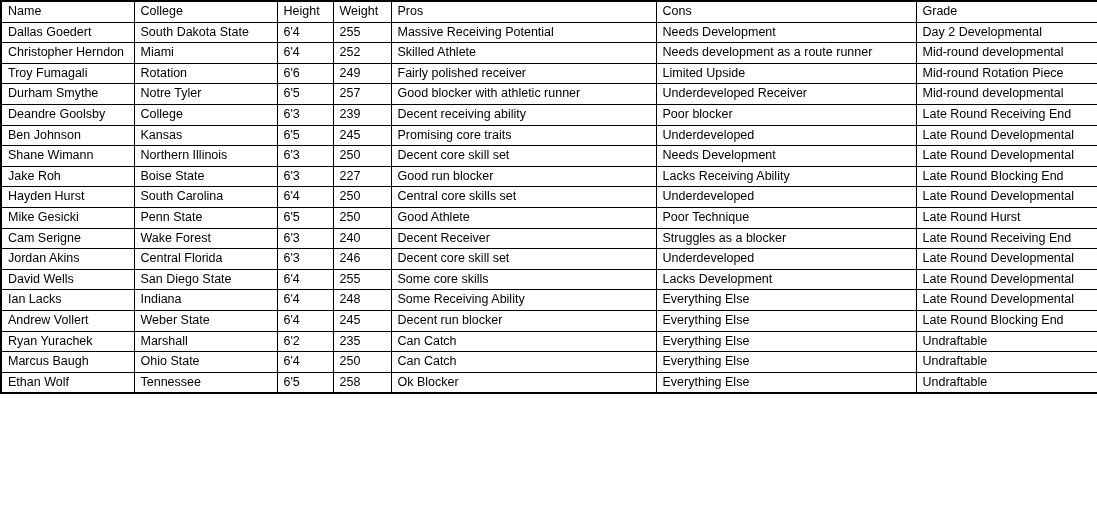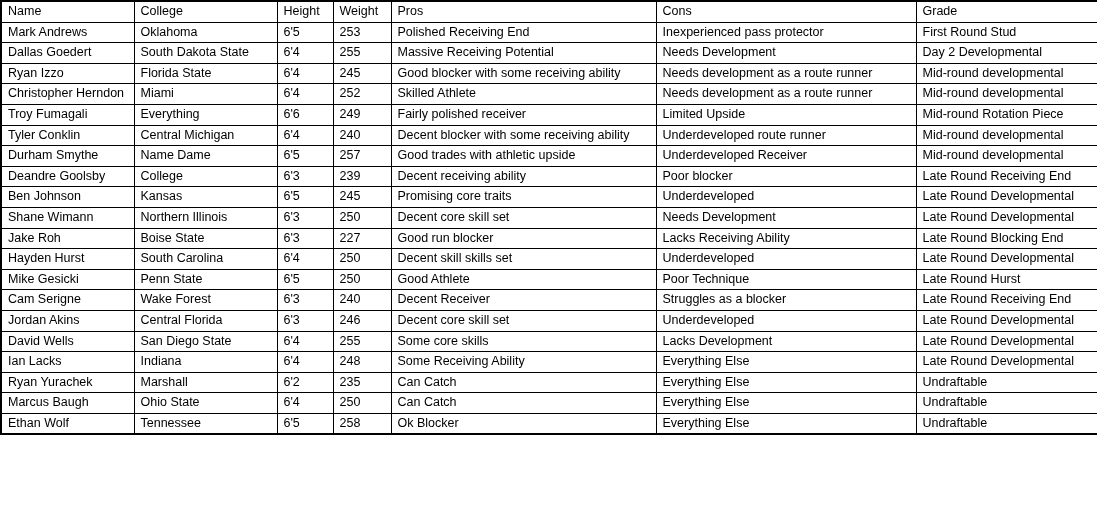--- a/index.html
+++ b/index.html
@@ -66,79 +66,52 @@
           <th>College</th>
           <th>Height</th>
           <th>Weight</th>
           <th>Pros</th>
           <th>Cons</th>
           <th>Grade</th>
         </tr>
     </thead>
     <tbody>
         <tr>
-          <td>Mark Andrews</td>
-          <td>Oklahoma</td>
-          <td>6'5</td>
-          <td>253</td>
-          <td>Polished Receiving End</td>
-          <td>Inexperienced pass protector</td>
-          <td>First Round Stud</td>
-        </tr>
-        <tr>
           <td>Dallas Goedert</td>
           <td>South Dakota State</td>
           <td>6'4</td>
           <td>255</td>
           <td>Massive Receiving Potential</td>
           <td>Needs Development</td>
           <td>Day 2 Developmental</td>
         </tr>
         <tr>
-          <td>Ryan Izzo</td>
-          <td>Florida State</td>
-          <td>6'4</td>
-          <td>245</td>
-          <td>Good blocker with some receiving ability</td>
-          <td>Needs development as a route runner</td>
-          <td>Mid-round developmental</td>
-        </tr>
-        <tr>
           <td>Christopher Herndon</td>
           <td>Miami</td>
           <td>6'4</td>
           <td>252</td>
           <td>Skilled Athlete</td>
           <td>Needs development as a route runner</td>
           <td>Mid-round developmental</td>
         </tr>
         <tr>
           <td>Troy Fumagali</td>
-          <td>Everything</td>
+          <td>Rotation</td>
           <td>6'6</td>
           <td>249</td>
           <td>Fairly polished receiver</td>
           <td>Limited Upside</td>
           <td>Mid-round Rotation Piece</td>
         </tr>
         <tr>
-          <td>Tyler Conklin</td>
-          <td>Central Michigan</td>
-          <td>6'4</td>
-          <td>240</td>
-          <td>Decent blocker with some receiving ability</td>
-          <td>Underdeveloped route runner</td>
-          <td>Mid-round developmental</td>
-        </tr>
-        <tr>
           <td>Durham Smythe</td>
-          <td>Name Dame</td>
+          <td>Notre Tyler</td>
           <td>6'5</td>
           <td>257</td>
-          <td>Good trades with athletic upside</td>
+          <td>Good blocker with athletic runner</td>
           <td>Underdeveloped Receiver</td>
           <td>Mid-round developmental</td>
         </tr>
         <tr>
           <td>Deandre Goolsby</td>
           <td>College</td>
           <td>6'3</td>
           <td>239</td>
           <td>Decent receiving ability</td>
           <td>Poor blocker</td>
@@ -169,21 +142,21 @@
           <td>227</td>
           <td>Good run blocker</td>
           <td>Lacks Receiving Ability</td>
           <td>Late Round Blocking End</td>
         </tr>
         <tr>
           <td>Hayden Hurst</td>
           <td>South Carolina</td>
           <td>6'4</td>
           <td>250</td>
-          <td>Decent skill skills set</td>
+          <td>Central core skills set</td>
           <td>Underdeveloped</td>
           <td>Late Round Developmental</td>
         </tr>
         <tr>
           <td>Mike Gesicki</td>
           <td>Penn State</td>
           <td>6'5</td>
           <td>250</td>
           <td>Good Athlete</td>
           <td>Poor Technique</td>
@@ -217,20 +190,29 @@
           <td>Late Round Developmental</td>
         </tr>
         <tr>
           <td>Ian Lacks</td>
           <td>Indiana</td>
           <td>6'4</td>
           <td>248</td>
           <td>Some Receiving Ability</td>
           <td>Everything Else</td>
           <td>Late Round Developmental</td>
+        </tr>
+        <tr>
+          <td>Andrew Vollert</td>
+          <td>Weber State</td>
+          <td>6'4</td>
+          <td>245</td>
+          <td>Decent run blocker</td>
+          <td>Everything Else</td>
+          <td>Late Round Blocking End</td>
         </tr>
         <tr>
           <td>Ryan Yurachek</td>
           <td>Marshall</td>
           <td>6'2</td>
           <td>235</td>
           <td>Can Catch</td>
           <td>Everything Else</td>
           <td>Undraftable</td>
         </tr>

